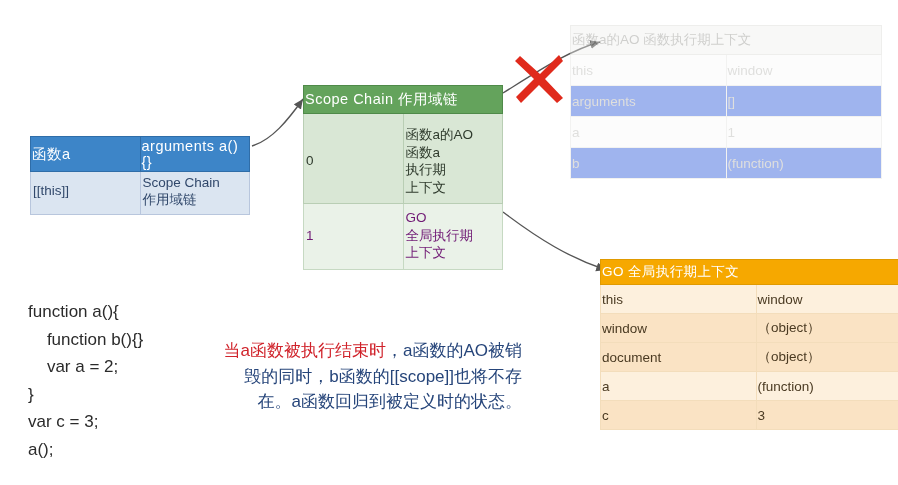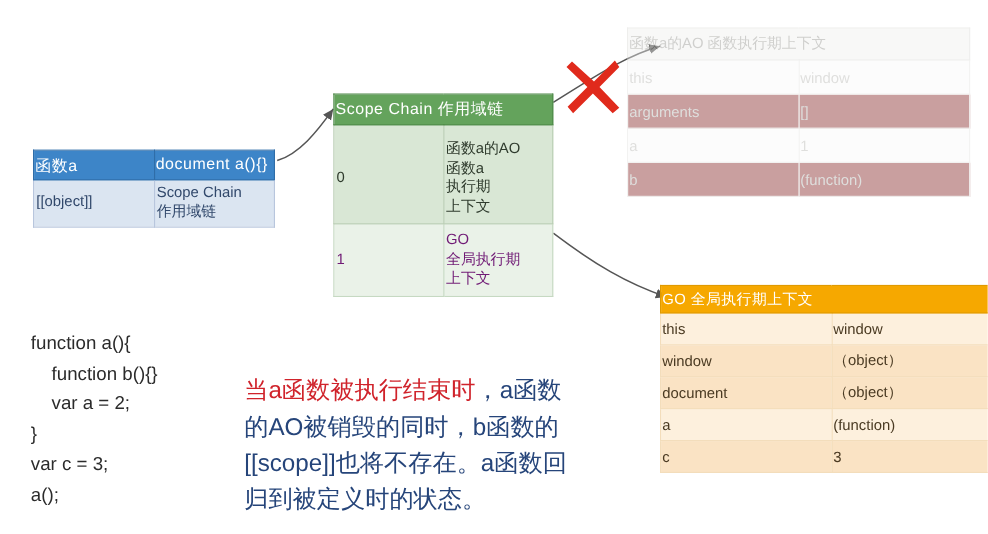--- a/index.html
+++ b/index.html
@@ -89,21 +89,21 @@
     height: 26px;
     border: 1px solid #d8d8d4;
   }
   #ao-box .row td {
     background: #fafafa;
     color: #b4b4b0;
     font-size: 13.5px;
     height: 28px;
     border: 1px solid #e2e2de;
   }
-  #ao-box .row.alt td { background: #7f1d1d; }
+  #ao-box .row.alt td { background: #1d4ed8; }
 
   
   #go-box { left: 570px; top: 259px; width: 312px; }
   #go-box .tbl { width: 312px; margin-left: 30px; }
   #go-box .hdr td {
     background: #f6a800;
     color: #ffffff;
     font-size: 13.5px;
     height: 22px;
     border: 1px solid #e09a00;
@@ -125,23 +125,24 @@
     font-size: 17px;
     color: #2b2b2b;
     line-height: 1.62;
     white-space: pre;
   }
 
   
   #note {
     left: 222px; top: 338px;
     width: 300px;
-    font-size: 22px;
+    font-size: 17px;
     line-height: 1.5;
     color: #26457a;
+    text-align: right;
   }
   #note .em { color: #d0232b; }
 
   
   #cross { left: 513px; top: 52px; width: 54px; height: 54px; }
 
   
   #arrows { left: 0; top: 0; width: 898px; height: 485px; }
 </style>
 </head>
@@ -161,24 +162,24 @@
     <path d="M503,93 C540,70 570,50 600,42" stroke="#555" stroke-width="1.4" fill="none" marker-end="url(#ah)"></path>
 
     <path d="M503,212 C540,240 570,258 606,270" stroke="#555" stroke-width="1.4" fill="none" marker-end="url(#ah)"></path>
   </svg>
 
   <div id="fn-a-box" class="abs">
     <table class="tbl">
       <tbody>
           <tr class="hdr">
         <td>函数a</td>
-        <td>document a(){}</td>
-      </tr>
-      <tr class="row">
-        <td>[[object]]</td>
+        <td>arguments a(){}</td>
+      </tr>
+      <tr class="row">
+        <td>[[this]]</td>
         <td style="white-space:pre-line">Scope Chain
 作用域链</td>
       </tr>
     </tbody>
       </table>
   </div>
 
   <div id="scope-box" class="abs">
     <table class="tbl">
       <tbody>

